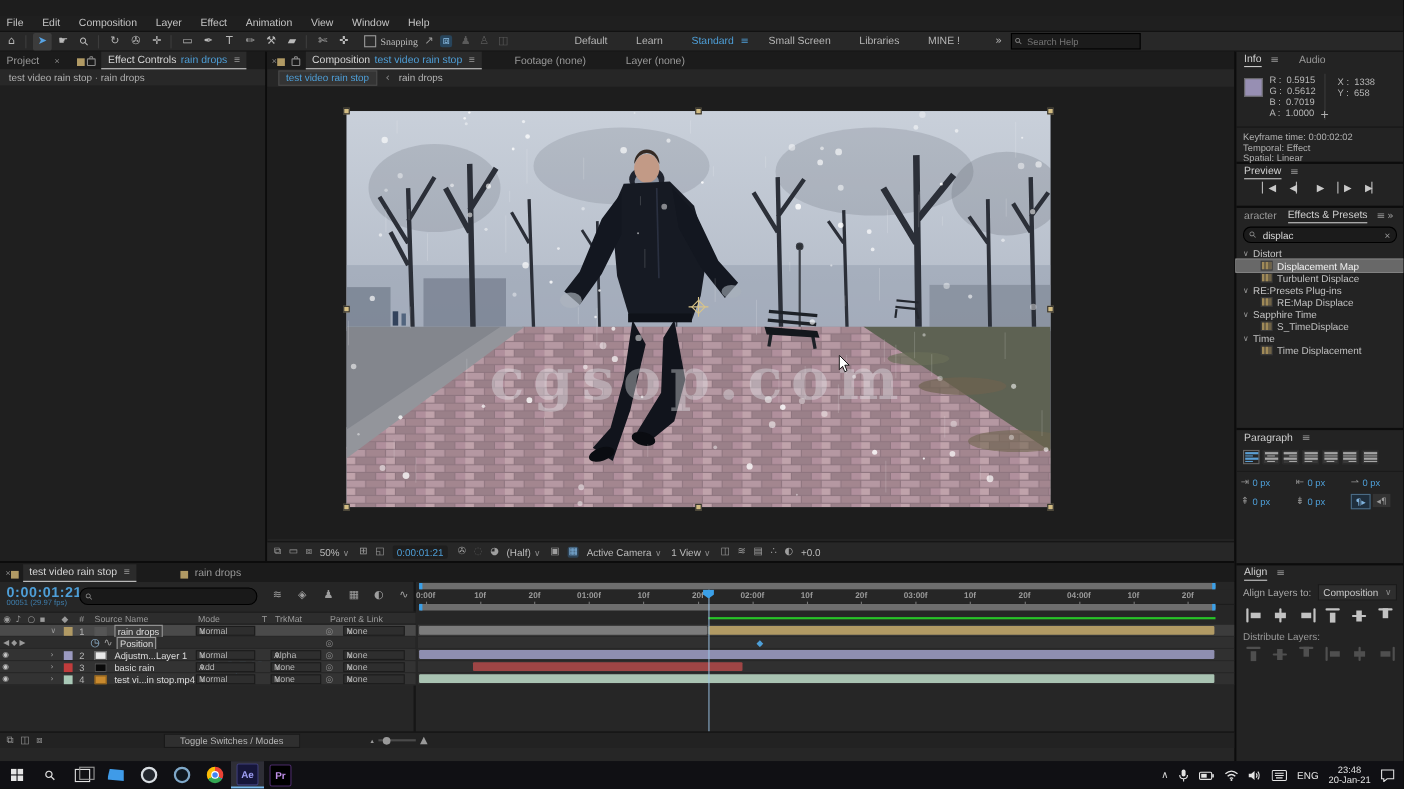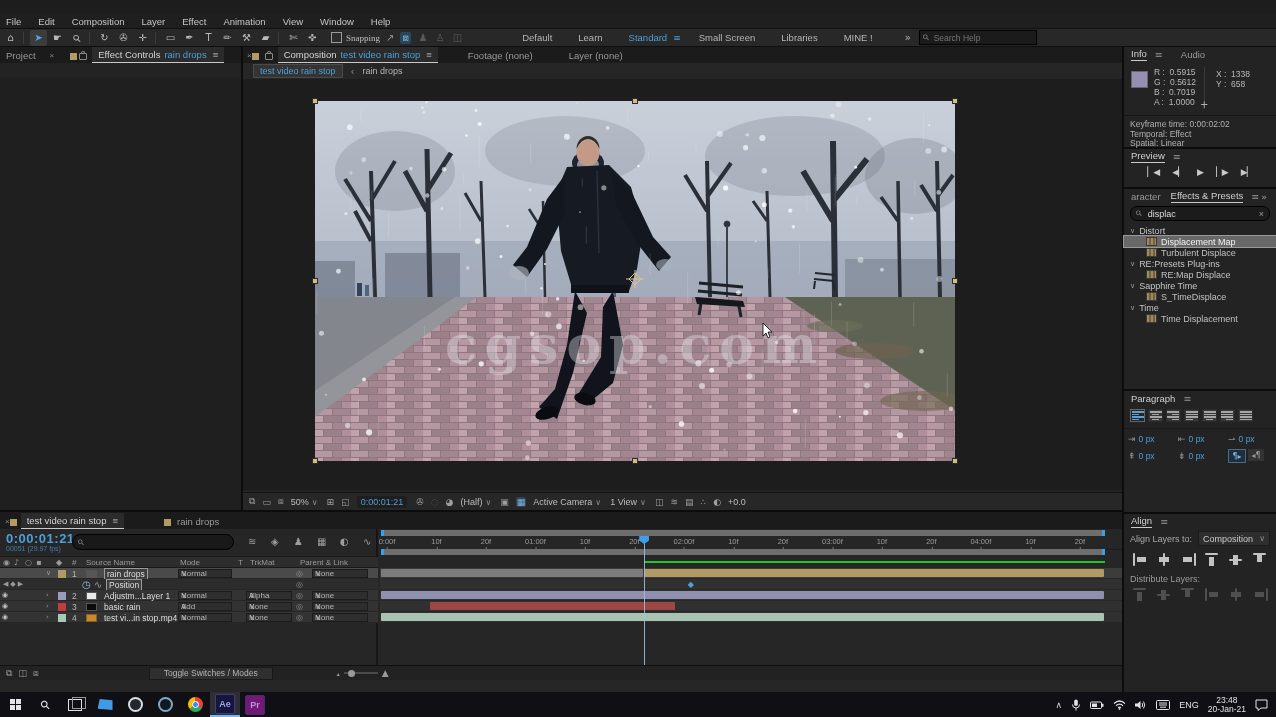--- a/index.html
+++ b/index.html
@@ -145,21 +145,21 @@
   .rw-thumb{left:86px;top:1.5px;width:11px;height:8px;border:1px solid #555;box-sizing:border-box;}
   .rw-name{left:104px;top:1px;color:#dedede;font-size:8.5px;}
   .rw-name.boxed{border:1px solid #9a9a9a;background:#3e3e3e;padding:0 2px;top:0;}
   .rw-dd{position:absolute;height:9px;background:#2e2e2e;border:1px solid #1c1c1c;color:#b5b5b5;font-size:8px;display:flex;align-items:center;justify-content:space-between;padding:0 2px;box-sizing:border-box;}
   .rw-pick{left:296px;top:1px;color:#8f8f8f;font-size:8px;}
   #tl-right{position:absolute;left:380px;top:0;width:742px;height:151px;background:#262626;}
   #navstrip,#workarea{position:absolute;height:6px;background:transparent;}
   .wbar{position:absolute;top:0;height:100%;background:#6e6e6e;border-radius:2px;}
   .wcap{position:absolute;top:0;width:3px;height:100%;background:#3ba0e8;}
   #ruler{position:absolute;left:0;top:7px;width:742px;height:13px;background:#262626;border-bottom:1px solid #1c1c1c;}
-  .tick{position:absolute;top:1px;color:#9b9b9b;font-size:7.5px;transform:translateX(-50%);}
+  .tick{position:absolute;top:1px;color:#9b9b9b;font-size:7.5px;transform:translateX(-50%);font-weight:bold;}
   .tick:after{content:"";position:absolute;left:50%;bottom:-4px;width:1px;height:3px;background:#7a7a7a;}
   #greenline{position:absolute;top:32px;height:2px;background:#27c427;}
   #tracks{position:absolute;left:0;top:39px;width:742px;}
   .tr-row{position:relative;width:742px;height:11px;background:#303030;border-bottom:1px solid #272727;box-sizing:border-box;}
   .tr-row.sel{background:#3c3c3c;}
   .bar{position:absolute;top:1px;height:8px;border-radius:1px;}
   .kf{position:absolute;top:1px;color:#4e9fd8;font-size:8px;transform:translateX(-50%);}
   #playhead-line{position:absolute;top:7px;width:1px;height:144px;background:#9cc6e8;opacity:.85;}
   #playhead-head{position:absolute;top:7px;width:10px;height:8px;background:#3ba0e8;clip-path:polygon(0 0,100% 0,100% 55%,50% 100%,0 55%);}
   #tl-bottom{position:absolute;left:0;bottom:0;width:1122px;height:14px;background:#222;border-top:1px solid #111;display:flex;align-items:center;}
@@ -262,20 +262,21 @@
         <span class="tclose" style="margin-left:14px">×</span>
       </span>
       <span class="chip" style="margin:0 0 3px 6px"></span>
       <span class="lockbox" style="margin-bottom:3px"></span>
       <span class="ptab active">
         <span>Effect Controls</span>
         <span class="blu">rain drops</span>
         <span class="ham">≡</span>
       </span>
     </div>
+    <div id="lp-context">test video rain stop · rain drops</div>
     <div id="lp-body"></div>
   </div>
 
   <div id="comp-panel">
     <div class="tabstrip">
       <span class="tclose" style="margin:0 0 3px 4px">×</span>
       <span class="chip" style="margin-bottom:3px"></span>
       <span class="lockbox" style="margin-bottom:3px"></span>
       <span class="ptab active">
         <span>Composition</span>
@@ -988,21 +989,21 @@
         <span class="tb-app">
           <span class="ring-ico" style="border-color: rgb(127, 168, 201); background: rgb(16, 24, 32);"></span>
         </span>
         <span class="tb-app">
           <span class="chrome-ico"></span>
         </span>
         <span class="tb-app active">
           <span class="appletter" style="background: rgb(22, 22, 58); color: rgb(159, 159, 245); border: 1px solid rgb(61, 61, 120);">Ae</span>
         </span>
         <span class="tb-app">
-          <span class="appletter" style="background: #701a75; color: rgb(192, 143, 232); border: 1px solid rgb(74, 42, 104);">Pr</span>
+          <span class="appletter" style="background: #000000; color: rgb(192, 143, 232); border: 1px solid rgb(74, 42, 104);">Pr</span>
         </span>
       </span>
     <span id="tray">
       <span class="chev">∧</span>
       <svg width="10" height="12" viewBox="0 0 10 12">
         <rect x="3.2" y="0.5" width="3.6" height="6.5" rx="1.8" fill="#e3e3e3"></rect>
         <path d="M1.5,5.5 Q1.5,9 5,9 Q8.5,9 8.5,5.5 M5,9 L5,11.5" stroke="#e3e3e3" fill="none" stroke-width="1"></path>
       </svg>
       <svg width="14" height="10" viewBox="0 0 14 10">
         <rect x="0.5" y="2" width="11" height="6.5" rx="1" fill="none" stroke="#e3e3e3" stroke-width="1"></rect>

